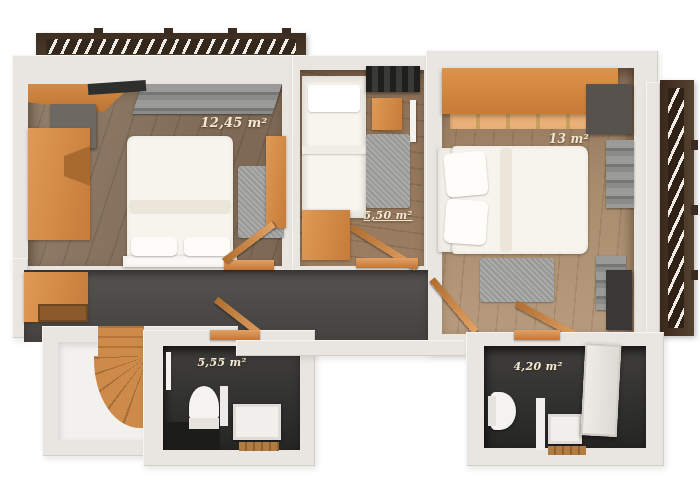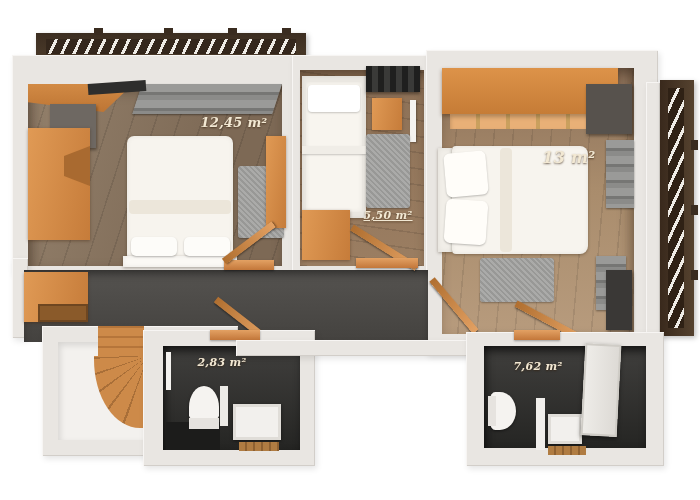--- a/index.html
+++ b/index.html
@@ -99,21 +99,21 @@
   <div class="abs gray-cloth" style="left:596px;top:256px;width:30px;height:54px;"></div>
   <div class="abs white-furn" style="left:438px;top:148px;width:14px;height:104px;background:#f1eee8;"></div>
   <div class="abs white-furn" style="left:452px;top:146px;width:136px;height:108px;border-radius:4px 8px 8px 4px;"></div>
   <div class="abs" style="left:500px;top:148px;width:12px;height:104px;background:#ece6da;border-radius:4px;"></div>
   <div class="abs" style="left:445px;top:152px;width:42px;height:44px;background:#fffdf9;border-radius:6px;transform:rotate(-5deg);box-shadow:0 1px 2px rgba(0,0,0,.25);"></div>
   <div class="abs" style="left:445px;top:200px;width:42px;height:44px;background:#fffdf9;border-radius:6px;transform:rotate(4deg);box-shadow:0 1px 2px rgba(0,0,0,.25);"></div>
   <div class="abs rug" style="left:480px;top:258px;width:74px;height:44px;"></div>
   <div class="abs" style="left:606px;top:270px;width:26px;height:60px;background:#3a3836;box-shadow:1px 2px 3px rgba(0,0,0,.4);"></div>
   <div class="abs doorleaf" style="left:432px;top:276px;width:68px;height:7px;transform:rotate(50deg);transform-origin:left center;"></div>
   <div class="abs doorleaf" style="left:516px;top:300px;width:74px;height:7px;transform:rotate(28deg);transform-origin:left center;"></div>
-  <div class="abs area-label" style="left:529px;top:148px;width:80px;font-size:16px;">13 m²</div>
+  <div class="abs area-label" style="left:529px;top:132px;width:80px;font-size:12px;">13 m²</div>
 
   <div class="abs wall" style="left:646px;top:82px;width:14px;height:254px;"></div>
   <div class="abs" style="left:660px;top:80px;width:34px;height:256px;background:linear-gradient(90deg,#39291c,#55422f);box-shadow:2px 2px 5px rgba(0,0,0,.25);"></div>
   <div class="abs slats" style="left:668px;top:88px;width:16px;height:240px;background-color:#2f2115;"></div>
   <div class="abs" style="left:691px;top:140px;width:7px;height:10px;background:#3a2c20;"></div>
   <div class="abs" style="left:691px;top:205px;width:7px;height:10px;background:#3a2c20;"></div>
   <div class="abs" style="left:691px;top:270px;width:7px;height:10px;background:#3a2c20;"></div>
 
   <div class="abs wall" style="left:42px;top:326px;width:196px;height:130px;"></div>
   <div class="abs" style="left:58px;top:342px;width:90px;height:98px;background:#f3f1ee;box-shadow:inset 2px 3px 6px rgba(0,0,0,.12);"></div>
@@ -124,28 +124,28 @@
   <div class="abs wall" style="left:143px;top:330px;width:172px;height:136px;"></div>
   <div class="abs bath-dark" style="left:163px;top:346px;width:137px;height:104px;"></div>
   <div class="abs" style="left:166px;top:352px;width:5px;height:38px;background:#f4f2ef;"></div>
   <div class="abs" style="left:166px;top:422px;width:54px;height:28px;background:#1c1c1b;"></div>
   <div class="abs" style="left:189px;top:386px;width:30px;height:34px;background:#f5f3f0;border-radius:50% 50% 20% 20% / 62% 62% 14% 14%;box-shadow:0 1px 3px rgba(0,0,0,.5);"></div>
   <div class="abs" style="left:189px;top:418px;width:30px;height:11px;background:#e6e3df;"></div>
   <div class="abs" style="left:220px;top:386px;width:8px;height:40px;background:#edebe7;"></div>
   <div class="abs" style="left:233px;top:404px;width:48px;height:36px;background:#f2f0ed;box-shadow:inset 0 0 0 3px #e0ddd8, 0 1px 3px rgba(0,0,0,.5);"></div>
   <div class="abs" style="left:239px;top:442px;width:40px;height:9px;background:repeating-linear-gradient(90deg,#b07c42 0 6px,#8f6131 6px 8px);"></div>
   <div class="abs threshold" style="left:210px;top:330px;width:50px;height:10px;"></div>
-  <div class="abs area-label" style="left:182px;top:356px;width:80px;font-size:11px;">2,83 m²</div>
+  <div class="abs area-label" style="left:182px;top:356px;width:80px;font-size:11px;">5,55 m²</div>
 
   <div class="abs wall" style="left:236px;top:340px;width:236px;height:16px;"></div>
 
   <div class="abs wall" style="left:466px;top:332px;width:198px;height:134px;"></div>
   <div class="abs bath-dark" style="left:484px;top:346px;width:162px;height:102px;"></div>
   <div class="abs" style="left:490px;top:392px;width:26px;height:38px;background:#f5f3f0;border-radius:20% 62% 62% 20% / 20% 50% 50% 20%;box-shadow:0 1px 3px rgba(0,0,0,.5);"></div>
   <div class="abs" style="left:488px;top:396px;width:8px;height:30px;background:#e6e3df;"></div>
   <div class="abs" style="left:536px;top:398px;width:9px;height:52px;background:#f1efec;"></div>
   <div class="abs" style="left:548px;top:414px;width:34px;height:30px;background:#f2f0ed;box-shadow:inset 0 0 0 3px #e0ddd8, 0 1px 3px rgba(0,0,0,.5);"></div>
   <div class="abs" style="left:548px;top:446px;width:38px;height:9px;background:repeating-linear-gradient(90deg,#b07c42 0 6px,#8f6131 6px 8px);"></div>
   <div class="abs" style="left:583px;top:344px;width:36px;height:92px;background:linear-gradient(90deg,#efede9,#dcd9d4);transform:rotate(3deg);box-shadow:0 2px 4px rgba(0,0,0,.5), inset 0 0 0 2px #cfccc6;"></div>
   <div class="abs threshold" style="left:514px;top:330px;width:46px;height:10px;"></div>
-  <div class="abs area-label" style="left:498px;top:360px;width:80px;font-size:11px;">7,62 m²</div>
+  <div class="abs area-label" style="left:498px;top:360px;width:80px;font-size:11px;">4,20 m²</div>
 
 </div>
 
 </body></html>

